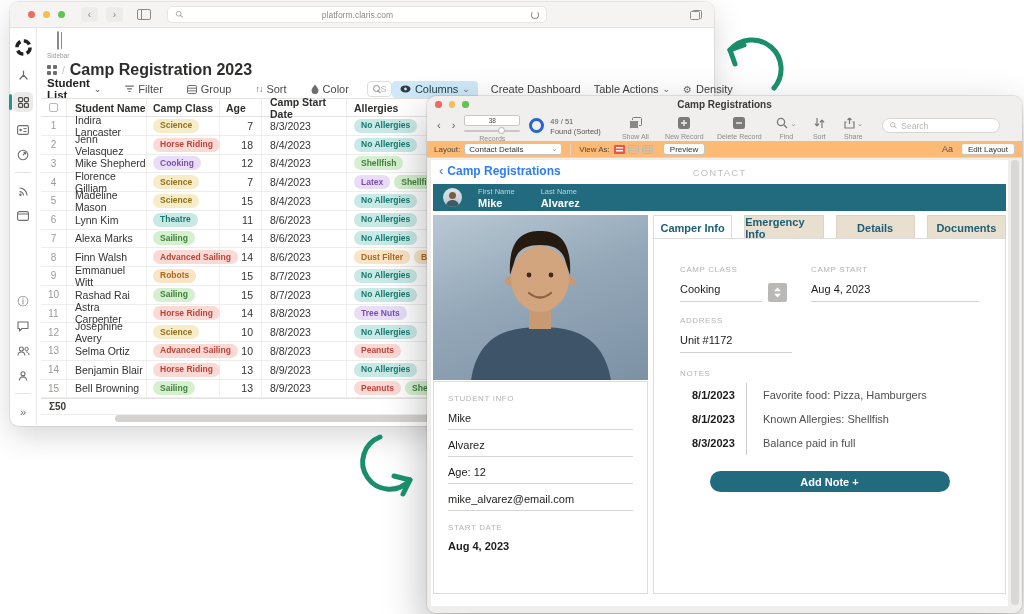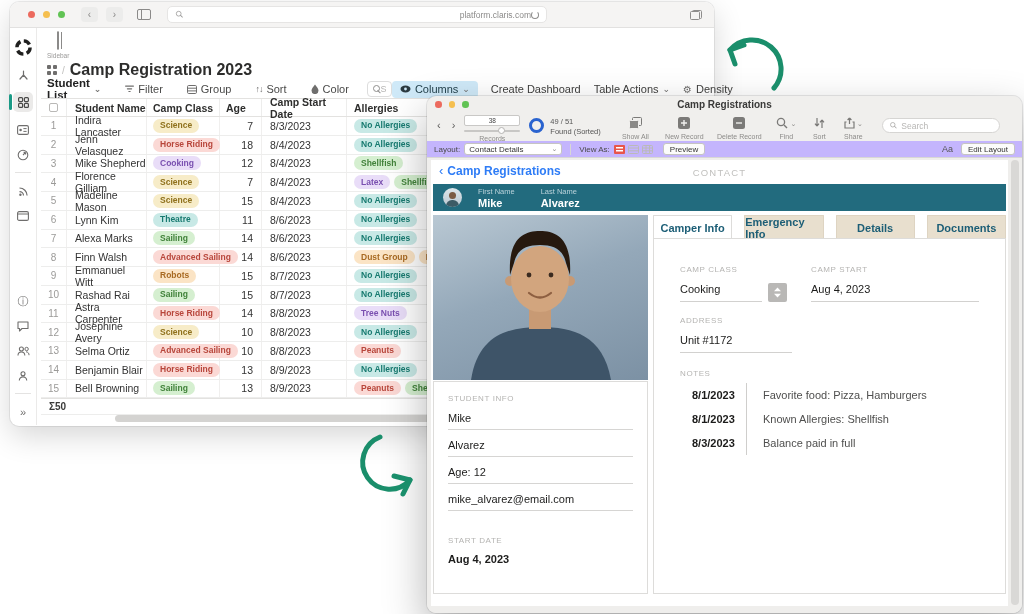--- a/index.html
+++ b/index.html
@@ -20,21 +20,21 @@
   .light{width:7px;height:7px;border-radius:50%;}
   .l-red{background:#ec6a5e;} .l-yel{background:#f5bf4f;} .l-grn{background:#61c354;}
   .navbtn{width:17px;height:15px;border-radius:4px;background:#ececeb;color:#8b8a89;font-size:10px;
     display:flex;align-items:center;justify-content:center;margin-left:8px;}
   .navbtn:first-of-type{margin-left:16px;}
   .sb-icon{width:14px;height:11px;border:1.2px solid #8b8a89;border-radius:2px;position:relative;margin-left:14px;}
   .sb-icon::before{content:"";position:absolute;left:3px;top:0;bottom:0;width:1.2px;background:#8b8a89;}
   .urlfield{width:380px;height:17px;background:#fff;border:1px solid #e6e5e4;border-radius:5px;margin-left:16px;
     display:flex;align-items:center;padding:0 7px;}
   .urlfield .mag{color:#9a9998;transform:scale(.8);}
-  .urltext{flex:1;text-align:right;font-size:8.5px;color:#8c8b8a;}
+  .urltext{flex:1;text-align:center;font-size:8.5px;color:#8c8b8a;}
   .reload{width:8px;height:8px;border:1.1px solid #8e8d8c;border-radius:50%;border-top-color:transparent;position:relative;}
   .tabs-ovr{margin-left:auto;width:12px;height:10px;position:relative;}
   .tabs-ovr::before,.tabs-ovr::after{content:"";position:absolute;width:8px;height:7px;border:1.1px solid #8e8d8c;border-radius:1.5px;background:#f5f4f3;}
   .tabs-ovr::before{right:0;top:0;} .tabs-ovr::after{left:0;bottom:0;}
   .mag{position:relative;width:9px;height:9px;display:inline-block;color:#8f8e8d;}
   .mag::before{content:"";position:absolute;width:5px;height:5px;border:1.2px solid currentColor;border-radius:50%;left:0;top:0;}
   .mag::after{content:"";position:absolute;width:3.5px;height:1.2px;background:currentColor;transform:rotate(45deg);left:4.6px;top:6.2px;}
 
   .b-body{display:flex;height:397px;}
   .rail{width:27px;border-right:1px solid #ebeae9;display:flex;flex-direction:column;align-items:center;padding:10px 0 6px;position:relative;}
@@ -107,21 +107,21 @@
   .tbtn{display:flex;flex-direction:column;align-items:center;margin-top:2px;}
   .tbtn .irow{display:flex;align-items:flex-start;gap:2px;height:13px;}
   .tchev{font-size:7px;color:#8c8b89;margin-top:3px;}
   .w44{width:46px;} .w52{width:52px;} .w58{width:58px;} .w36{width:36px;} .w30{width:30px;} .w38{width:38px;}
   .fm-search{margin-left:10px;margin-top:3px;width:118px;height:15px;background:#fff;border:1px solid #d6d5d3;border-radius:8px;
     display:flex;align-items:center;padding:0 6px;gap:3px;}
   .fm-search .mag{transform:scale(.75);color:#a5a4a2;}
   .fm-search input{border:none;outline:none;flex:1;font-size:8.5px;font-family:inherit;background:transparent;color:#555;min-width:0;}
   .fm-search input::placeholder{color:#b7b6b4;}
 
-  .fm-lbar{height:17px;background:#c4b5fd;border-bottom:1px solid #d8d7d5;display:flex;align-items:center;padding:0 7px;font-size:8px;color:#4a4a49;}
+  .fm-lbar{height:17px;background:#fdba74;border-bottom:1px solid #d8d7d5;display:flex;align-items:center;padding:0 7px;font-size:8px;color:#4a4a49;}
   .lsel{width:98px;height:12px;background:#fff;border:1px solid #c5c4c2;border-radius:3px;display:flex;align-items:center;
     justify-content:space-between;padding:0 4px;margin-left:4px;font-size:8px;color:#333;}
   .lsep{width:1px;height:11px;background:#d8d7d5;margin:0 8px;}
   .viewas{display:flex;gap:3px;align-items:center;margin-left:4px;}
   .lbtn{height:12px;background:#fcfcfb;border:1px solid #c5c4c2;border-radius:3px;display:flex;align-items:center;padding:0 6px;font-size:8px;color:#333;}
   .ml10{margin-left:10px;} .lspace{flex:1;}
   .aa{font-size:9px;color:#555;margin-right:8px;}
 
   .fm-content{position:absolute;left:0;right:0;top:62px;bottom:0;background:#efeeec;border-radius:0 0 9px 9px;overflow:hidden;}
   .fm-scroll{position:absolute;right:3px;top:2px;bottom:8px;width:8px;background:#d9d8d6;border-radius:4px;}
@@ -138,21 +138,21 @@
   .blab{font-size:7.5px;color:#b9d2da;} .bval{font-size:11px;font-weight:bold;color:#fff;margin-top:1px;}
 
   .fm-cols{display:flex;margin:4px 2px 0;gap:5px;}
   .leftcol{width:215px;}
   .photo{height:165px;background:linear-gradient(160deg,#b9c8d3 0%,#94a8b9 45%,#7c91a4 100%);position:relative;overflow:hidden;}
   .photo svg{position:absolute;inset:0;}
   .spanel{height:213px;background:#fff;border:1px solid #dddcda;margin-top:1px;padding:12px 14px 0;}
   .flabel{font-size:8px;color:#b5b4b2;letter-spacing:.6px;}
   .sfield{font-size:11px;color:#1d1d1c;padding:9px 0 5px;border-bottom:1px solid #d6d5d3;}
   .sdate{font-size:11px;color:#1d1d1c;margin-top:8px;font-weight:bold;}
-  .mt12{margin-top:25px;}
+  .mt12{margin-top:12px;}
 
   .rightcol{flex:1;display:flex;flex-direction:column;}
   .tabs{display:flex;gap:12px;height:24px;}
   .tab{flex:1;display:flex;align-items:center;justify-content:center;font-size:11px;font-weight:bold;color:#1c5e76;
     background:var(--tab-tan);border:1px solid #ded4c2;border-bottom:none;border-radius:1px;}
   .tab.active{background:#fff;border-color:#dddcda;}
   .tpanel{background:#fff;border:1px solid #dddcda;margin-top:-1px;height:356px;padding:26px 26px 0;}
   .frow{display:flex;gap:24px;margin-top:0;}
   .fgrpA{flex:1;} .fgrpB{width:168px;}
   .fvalrow{display:flex;align-items:flex-end;}
@@ -505,21 +505,21 @@
     <span class="c2">
                   <span class="pill pill-red">Advanced Sailing</span>
                 </span>
     <span class="c3">
                   <span>14</span>
                 </span>
     <span class="c4">
                   <span>8/6/2023</span>
                 </span>
     <span class="c5">
-                  <span class="pill pill-orange">Dust Group</span>
+                  <span class="pill pill-orange">Dust Filter</span>
                   <span class="pill pill-orange">Bee Sting</span>
                 </span>
   </div>
               <div class="trow">
     <span class="c0">
                   <span class="rownum">9</span>
                 </span>
     <span class="c1">
                   <span>Emmanuel Witt</span>
                 </span>
@@ -878,20 +878,21 @@
     <span class="ndate">8/1/2023</span>
     <span class="nline"></span>
     <span class="ntext">Known Allergies: Shellfish</span>
   </div>
                   <div class="note">
     <span class="ndate">8/3/2023</span>
     <span class="nline"></span>
     <span class="ntext">Balance paid in full</span>
   </div>
                 </div>
+              <div class="addnote">Add Note +</div>
             </div>
           </div>
         </div>
       </div>
       <div class="fm-scroll"></div>
     </div>
   </div>
 
   <svg class="deco" style="left:714px;top:24px;" width="78" height="70" viewBox="0 0 78 70">
     <path d="M60 64 A26 26 0 1 0 16 26" fill="none" stroke="var(--arrow-green)" stroke-width="5" stroke-linecap="round"></path>

